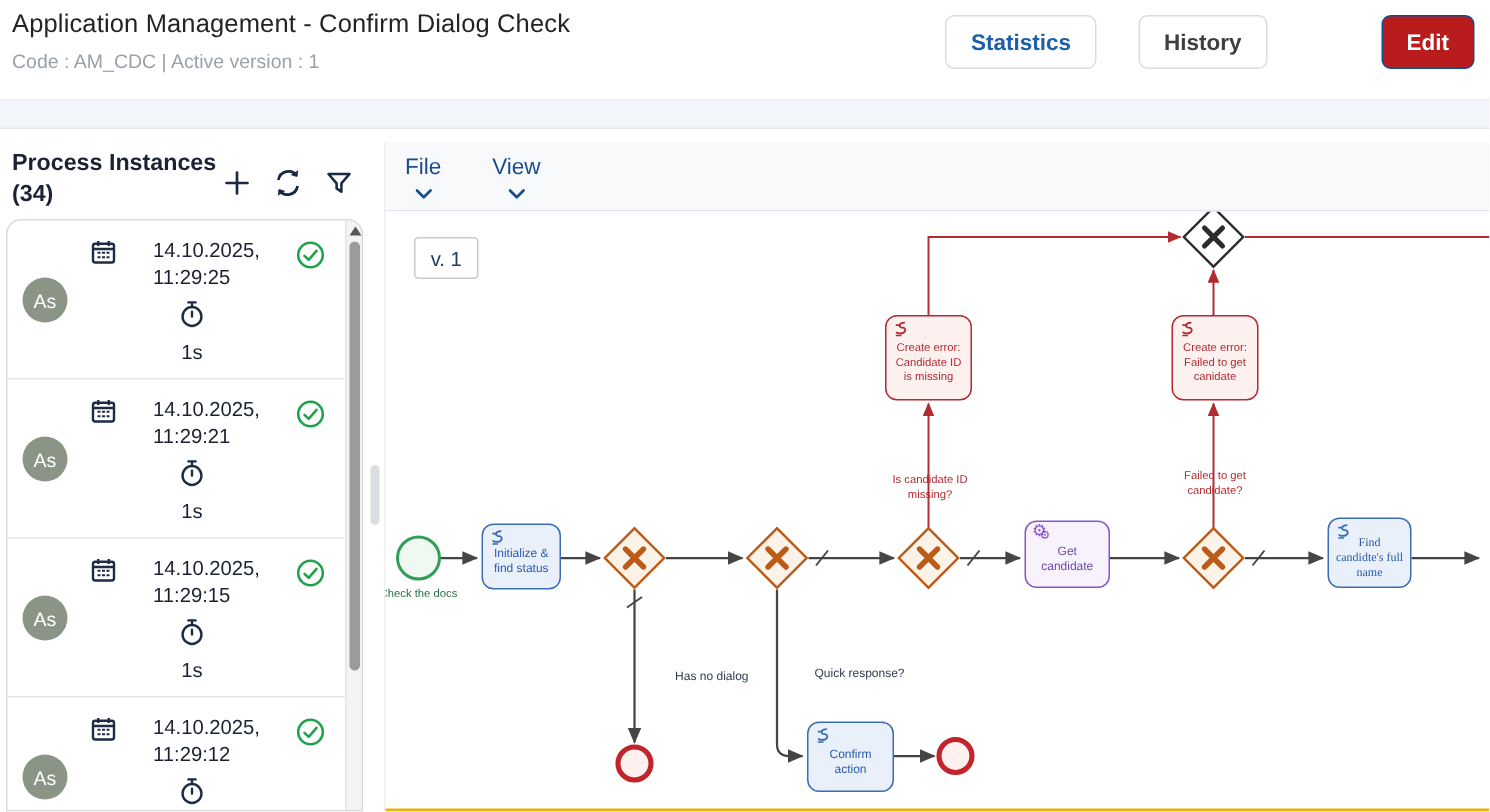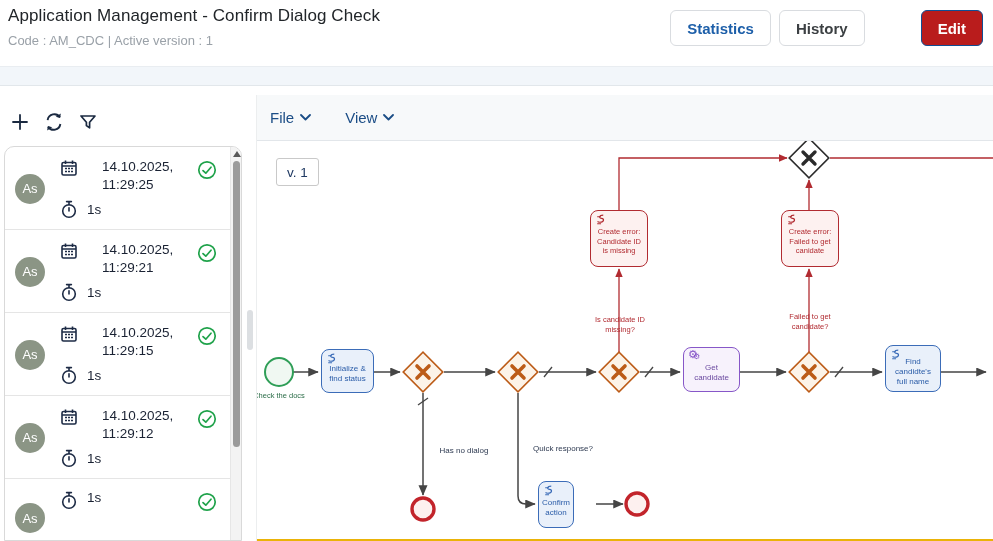--- a/index.html
+++ b/index.html
@@ -4,21 +4,21 @@
 <style>
   * { margin:0; padding:0; box-sizing:border-box; }
   html,body { width:993px; height:541px; overflow:hidden; background:#fff;
     font-family:"Liberation Sans", sans-serif; }
   .app { width:993px; height:541px; position:relative; }
 
   
   .topbar { height:66px; display:flex; justify-content:space-between; align-items:flex-start; padding:6px 10px 0 8px; }
   .page-title { font-size:17px; font-weight:400; color:#212529; letter-spacing:.1px; }
   .page-subtitle { font-size:13px; color:#9aa1a8; margin-top:7px; }
-  .actions { display:flex; gap:8px; margin-top:4px; }
+  .actions { display:flex; gap:28px; margin-top:4px; }
   .btn { height:36px; padding:0 16px; border-radius:6px; font-size:15px; font-weight:600;
          border:1px solid #d9dce0; background:#fff; cursor:pointer; font-family:inherit; }
   .btn-stat { color:#1d5fa9; }
   .btn-hist { color:#3c4043; }
   .btn-primary { background:#b91c1c; border-color:#0f4e94; color:#fff;margin-left:48px; }
 
   .ribbon { height:20px; background:#f2f6fa; border-top:1px solid #e9edf1; border-bottom:1px solid #e2e7eb; }
 
   
   .content { display:flex; height:446px; margin-top:9px; }
@@ -29,38 +29,38 @@
   .sidebar-title { font-size:15.5px; font-weight:700; color:#1a2233; line-height:1.35; width:138px; }
   .sidebar-tools { display:flex; gap:10px; margin-top:12px; }
   .tool-btn { width:24px; height:24px; border:none; background:none; cursor:pointer; padding:0; color:#1a2940; }
   .list { position:relative; height:395px; margin:0 2px 0 4px; border:1px solid #d9d9d9;
           border-radius:10px 10px 0 0; overflow:hidden; background:#fff; }
   .item { display:flex; padding:11px 24px 10px 10px; border-bottom:1px solid #e5e5e5; min-height:78px; cursor:pointer; }
   .avatar { width:30px; height:30px; border-radius:50%; background:#8b9585; color:#fff; font-size:13px;
             display:flex; align-items:center; justify-content:center; align-self:center; flex:0 0 30px; }
   .meta { flex:1; margin-left:14px; }
   .meta-row { display:flex; align-items:flex-start; gap:8px; color:#1a2233; font-size:13.5px; }
-  .meta-row + .meta-row { margin-top:6px; align-items:center; }
+  .meta-row + .meta-row { margin-top:6px; align-items:center;flex-direction:column; }
   .dt span { display:block; line-height:1.3;margin-left:15px; }
   .check { flex:0 0 20px; margin-top:2px; }
   
   .vscroll { position:absolute; top:0; right:0; bottom:0; width:11px; background:#f3f3f3; border-left:1px solid #e6e6e6; }
   .vscroll .arrow-up { position:absolute; top:4px; left:2px; width:0; height:0;
       border-left:4px solid transparent; border-right:4px solid transparent; border-bottom:6px solid #585858; }
   .vthumb { position:absolute; top:14px; left:1.5px; width:7px; height:286px; background:#9b9b9b; border-radius:4px; }
 
   
   .splitter { width:12px; flex:0 0 12px; position:relative; }
   .splitter .handle { position:absolute; top:215px; left:3px; width:6px; height:40px; background:#dcdfe2; border-radius:3px; }
 
   
   .diagram { flex:1; display:flex; flex-direction:column; border-left:1px solid #eceeef; }
   .menubar { height:46px; background:#f7f9fa; border-bottom:1px solid #e2e6ea; display:flex; align-items:center;
              gap:34px; padding-left:13px; }
-  .menu { display:flex; align-items:center; gap:6px; color:#1b4d86; font-size:15px; cursor:pointer; }
+  .menu { display:flex; align-items:center; gap:6px; color:#1b4d86; font-size:15px; cursor:pointer;flex-direction:column; }
   .canvas { position:relative; flex:1; background:#fff; overflow:hidden; border-bottom:2px solid #eab308; }
   .edges { position:absolute; left:0; top:0; }
 
   .vbadge { position:absolute; left:19px; top:17px; width:43px; height:28px; background:#fff;
             border:1px solid #c9c9c9; border-radius:3px; color:#203a63; font-size:13.5px;
             display:flex; align-items:center; justify-content:center; cursor:pointer; }
   .minimap-btn { position:absolute; left:593px; top:21px; width:113px; height:35px; background:#fff;
             border:1px solid #d7d7d7; border-radius:4px; color:#3c4043; font-size:14px; cursor:pointer;
             font-family:inherit; box-shadow:0 1px 2px rgba(0,0,0,.04); }
 
@@ -69,21 +69,21 @@
   .task-blue   { border:1.5px solid #3b6cb8; background:#e9f0fa; color:#2a5ca8; font-size:8px; }
   .task-purple { border:1.5px solid #8757c8; background:#f7f2fc; color:#6b4aa0; font-size:8px; }
   .task-red    { border:1.5px solid #b12b31; background:#fdf1f0; color:#b12b31; font-size:7.5px; }
   .node .txt { padding:2px 3px; margin-top:6px; }
   .corner-icon { position:absolute; left:4px; top:3px; }
   .gear-wrap { position:absolute; left:4px; top:1px; color:#8757c8; font-size:11px; line-height:1; }
   .gear-wrap .g2 { position:absolute; left:5px; top:4px; font-size:8px; }
 
   .elabel { position:absolute; text-align:center; line-height:1.35; }
   .lred   { color:#b12b31; font-size:7.5px; }
-  .ldark  { color:#2f3b52; font-size:8px; text-align:center; }
+  .ldark  { color:#2f3b52; font-size:8px; text-align:right; }
   .lgreen { color:#2c6e49; font-size:7.5px; }
 </style>
 </head>
 <body>
 
 <div class="app">
 
   <header class="topbar">
     <div>
       <h1 class="page-title">Application Management - Confirm Dialog Check</h1>
@@ -95,20 +95,21 @@
       <button class="btn btn-primary">Edit</button>
     </div>
   </header>
 
   <div class="ribbon"></div>
 
   <div class="content">
 
     <aside class="sidebar">
       <div class="sidebar-head">
+        <div class="sidebar-title">Process Instances (34)</div>
         <div class="sidebar-tools">
           <button class="tool-btn" title="Add">
             <svg width="22" height="22" viewBox="0 0 22 22">
               <path d="M11 4v14M4 11h14" stroke="#1a2940" stroke-width="1.8" fill="none" stroke-linecap="round"></path>
             </svg>
           </button>
           <button class="tool-btn" title="Refresh">
             <svg width="22" height="22" viewBox="0 0 20 20">
               <path d="M4.2 8.2 A6.2 6.2 0 0 1 15.4 5.6" fill="none" stroke="#1a2940" stroke-width="1.7"></path>
               <path d="M16.2 2.2 L15.6 6.4 L11.6 5.2 Z" fill="#1a2940"></path>
@@ -357,29 +358,29 @@
             <path d="M2 2.5 H5 M2 8.8 H5.5" stroke="#3b6cb8" stroke-width="1"></path>
           </svg>
           <div class="txt">Initialize &amp; find status</div>
         </div>
 
         <div class="node task-purple" style="left:426px; top:206px; width:57px; height:45px;">
           <span class="gear-wrap">⚙<span class="g2">⚙</span></span>
           <div class="txt">Get candidate</div>
         </div>
 
-        <div class="node task-blue" style="left:628px; top:204px; width:56px; height:47px;">
+        <div class="node task-blue" style="left:628px; top:204px; width:56px; height:47px;font-family:Liberation Serif, serif;">
           <svg class="corner-icon" width="11" height="11" viewBox="0 0 10 10">
             <path d="M7.5 1 C3.5 1 3.5 4 6 4 C8.5 4 8.5 7.5 4.5 7.5 C3 7.5 2.5 7 2.5 6.5" fill="none" stroke="#3b6cb8" stroke-width="1.1"></path>
             <path d="M2 2.5 H5 M2 8.8 H5.5" stroke="#3b6cb8" stroke-width="1"></path>
           </svg>
           <div class="txt">Find candidte's full name</div>
         </div>
 
-        <div class="node task-blue" style="left:281px; top:340px; width:36px; height:47px;">
+        <div class="node task-blue" style="left:281px; top:340px; width:58px; height:47px;">
           <svg class="corner-icon" width="11" height="11" viewBox="0 0 10 10">
             <path d="M7.5 1 C3.5 1 3.5 4 6 4 C8.5 4 8.5 7.5 4.5 7.5 C3 7.5 2.5 7 2.5 6.5" fill="none" stroke="#3b6cb8" stroke-width="1.1"></path>
             <path d="M2 2.5 H5 M2 8.8 H5.5" stroke="#3b6cb8" stroke-width="1"></path>
           </svg>
           <div class="txt">Confirm action</div>
         </div>
 
         <div class="node task-red" style="left:524px; top:69px; width:58px; height:57px;">
           <svg class="corner-icon" width="11" height="11" viewBox="0 0 10 10">
             <path d="M7.5 1 C3.5 1 3.5 4 6 4 C8.5 4 8.5 7.5 4.5 7.5 C3 7.5 2.5 7 2.5 6.5" fill="none" stroke="#b12b31" stroke-width="1.1"></path>

